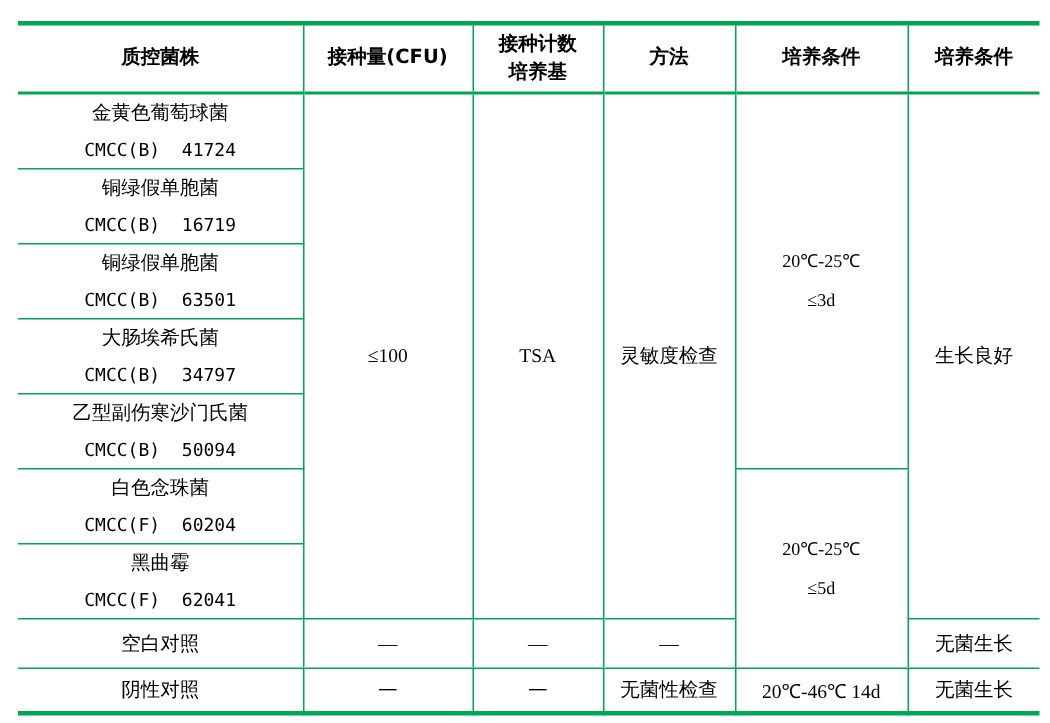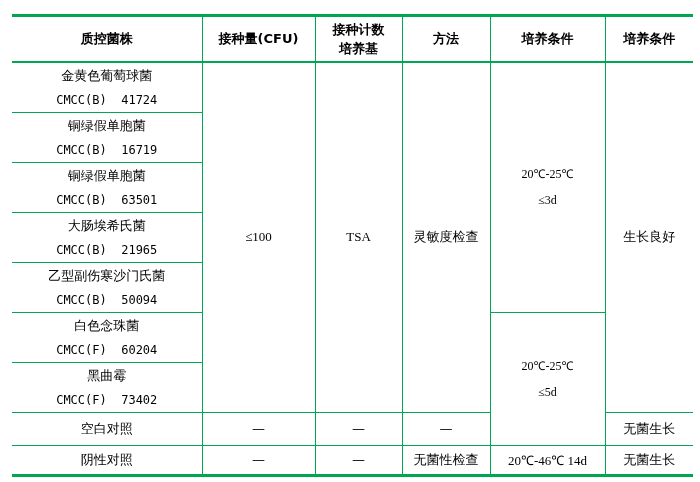--- a/index.html
+++ b/index.html
@@ -33,21 +33,21 @@
     font-weight: bold;
     font-size: 13px;
     height: 46px;
     line-height: 19px;
   }
   .qc-table td {
     border-bottom: 1px solid var(--green);
     font-size: 13px;
   }
   tr.strain-row { height: 50px; }
-  tr.control-row-blank { height: 33px; }
+  tr.control-row-blank { height: 33px; font-family: Liberation Serif, serif; }
   tr.control-row-negative { height: 30px; }
   .strain-name { line-height: 25px; font-size: 13px; text-align: center; }
   .strain-code {
     line-height: 24px;
     font-size: 12px;
     font-family: "DejaVu Sans Mono", "Liberation Mono", monospace;
     white-space: pre;
   }
   .latin {
     font-family: Liberation Serif, serif;
@@ -105,21 +105,21 @@
     </tr>
     <tr class="strain-row">
       <td>
         <div class="strain-name">铜绿假单胞菌</div>
         <div class="strain-code">CMCC(B)  63501</div>
       </td>
     </tr>
     <tr class="strain-row">
       <td>
         <div class="strain-name">大肠埃希氏菌</div>
-        <div class="strain-code">CMCC(B)  21965</div>
+        <div class="strain-code">CMCC(B)  34797</div>
       </td>
     </tr>
     <tr class="strain-row">
       <td>
         <div class="strain-name">乙型副伤寒沙门氏菌</div>
         <div class="strain-code">CMCC(B)  50094</div>
       </td>
     </tr>
     <tr class="strain-row">
       <td>
@@ -127,21 +127,21 @@
         <div class="strain-code">CMCC(F)  60204</div>
       </td>
       <td rowspan="3">
         <div class="cond-line">20℃-25℃</div>
         <div class="cond-line">≤5d</div>
       </td>
     </tr>
     <tr class="strain-row">
       <td>
         <div class="strain-name">黑曲霉</div>
-        <div class="strain-code">CMCC(F)  73402</div>
+        <div class="strain-code">CMCC(F)  62041</div>
       </td>
     </tr>
     <tr class="control-row-blank">
       <td>空白对照</td>
       <td class="dash">—</td>
       <td class="dash">—</td>
       <td class="dash">—</td>
       <td>无菌生长</td>
     </tr>
     <tr class="control-row-negative">

